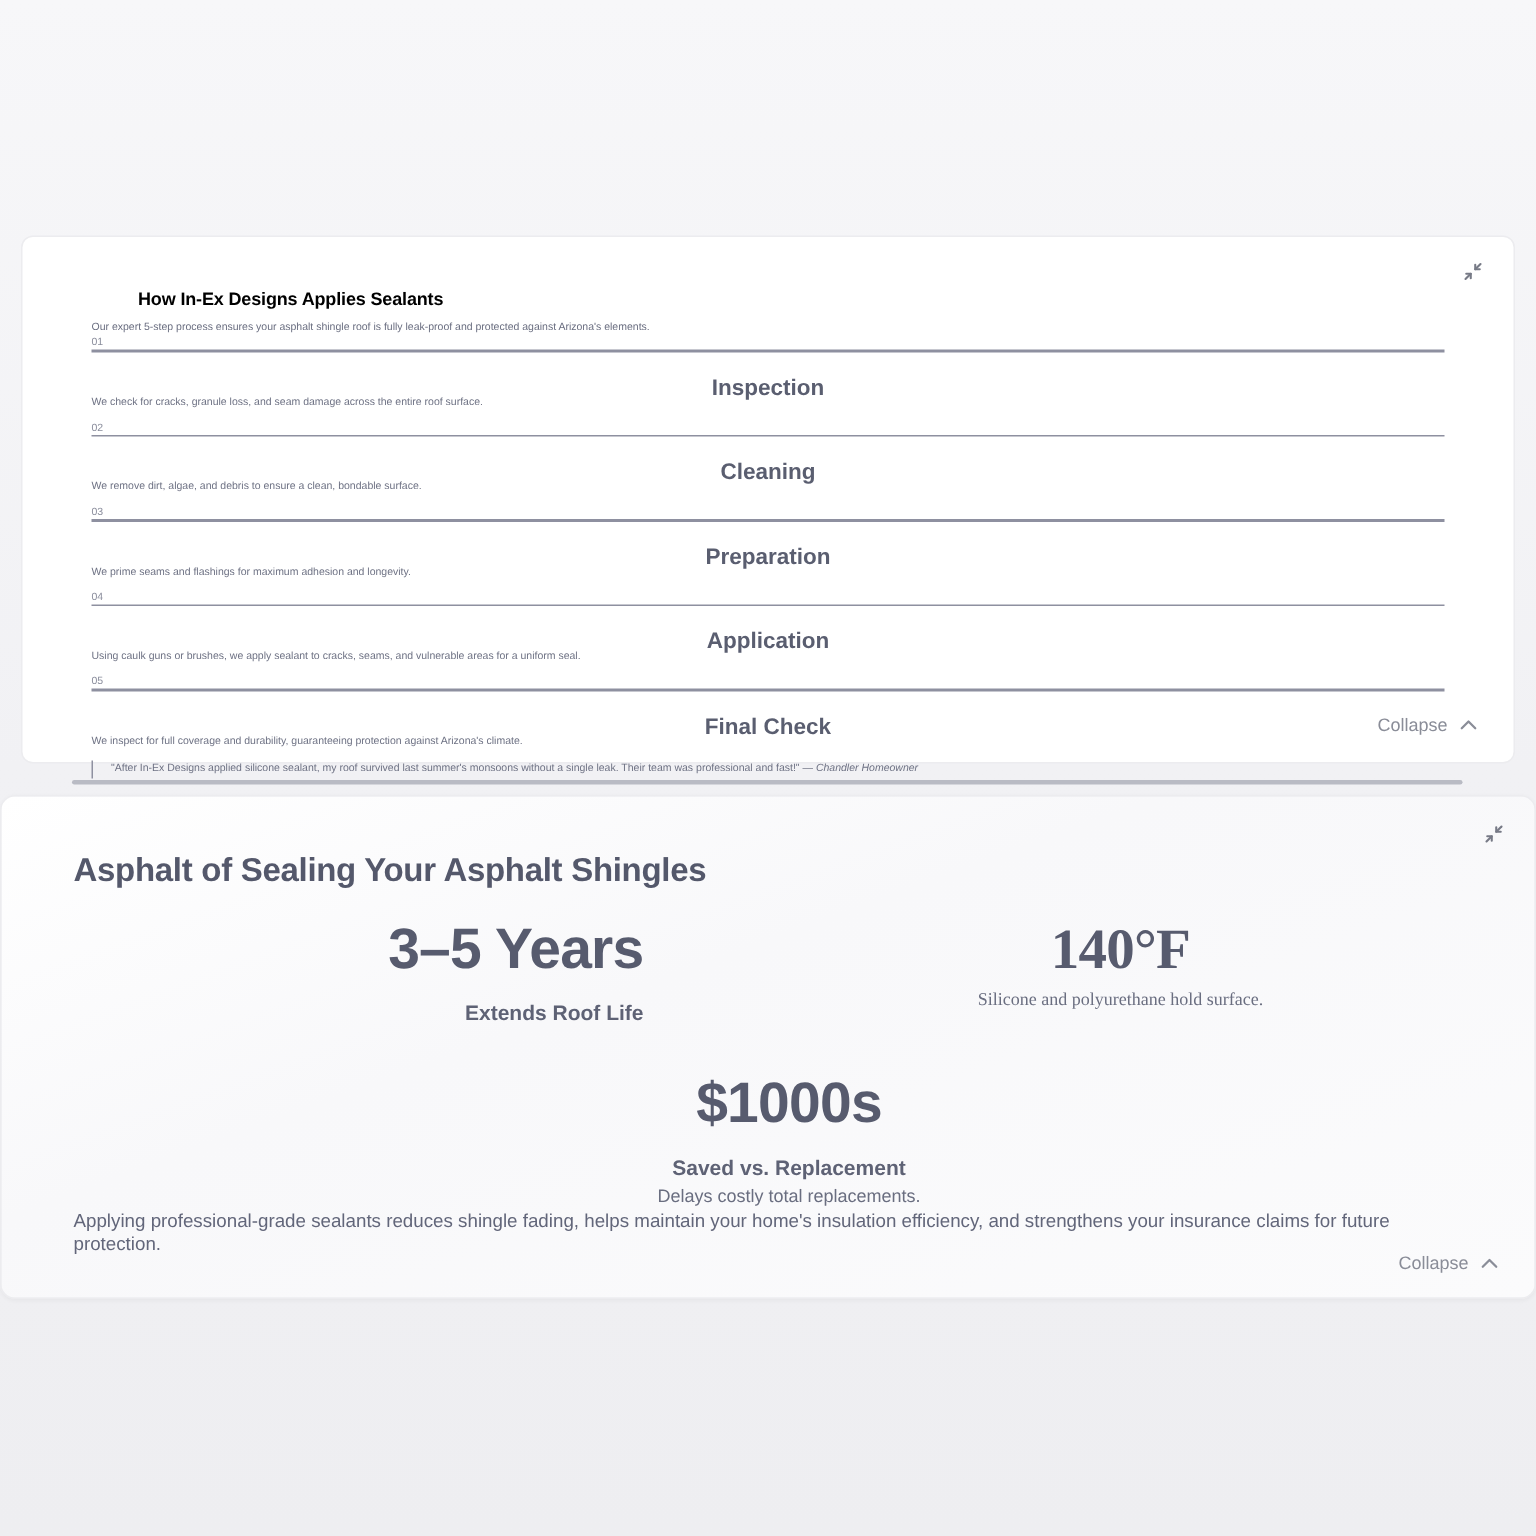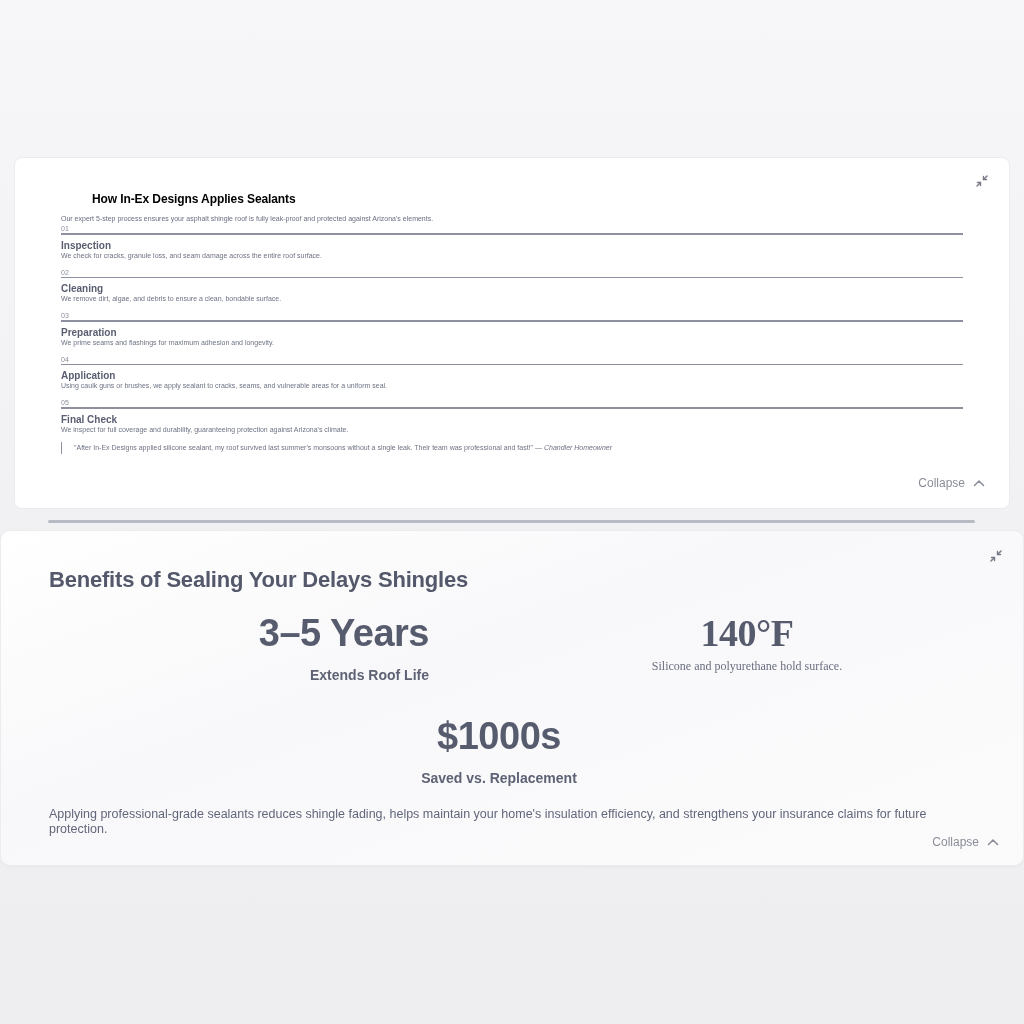--- a/index.html
+++ b/index.html
@@ -40,21 +40,21 @@
       font-size: 7px; color: #6a6e80; margin-top: 6px; line-height: 9px;
     }
     .step { position: relative; }
     .step .num {
       font-size: 7px; color: #8a8d9c; line-height: 9px; margin-top: 1px;
     }
     .step .divider {
       height: 1.5px; background: #8e90a0; margin-top: 0px;
     }
     .step .title {
-      font-size: 10px; font-weight: 700; color: #5a5e70; margin-top: 5px; line-height: 11px;
+      font-size: 15px; font-weight: 700; color: #5a5e70; margin-top: 18px; line-height: 11px; text-align: center;
     }
     .step .desc {
       font-size: 7px; color: #6e7284; line-height: 9px; margin-top: 0px;
     }
     .step + .step .num { margin-top: 8px; }
 
     .quote {
       margin-top: 8px;
       border-left: 1.5px solid #8e90a0;
       padding-left: 12px;
@@ -105,21 +105,21 @@
       font-size: 38px; font-weight: 700; color: #575b6e; letter-spacing: -0.5px; line-height: 44px;
     }
     .stat .label {
       font-size: 14px; font-weight: 700; color: #5e6275; margin-top: 12px; line-height: 16px;
     }
     .stat .sub {
       font-size: 12px; color: #6a6e80; margin-top: 4px; line-height: 14px;
     }
     .stat1 { left: 128px; top: 80px; width: 300px; text-align: right; }
     .stat2 { left: 596px; top: 80px; width: 300px; font-family: Liberation Serif, serif; }
-    .stat3 { left: 348px; top: 183px; width: 300px; }
+    .stat3 { left: 375px; top: 183px; width: 300px; }
     .card2 .para {
       position: absolute; left: 48px; top: 276px; width: 900px;
       font-size: 12.5px; color: #62667a; line-height: 15px;
     }
     .card2 .collapse { right: 24px; bottom: 16px; }
   </style>
 </head>
 <body>
 
 <section class="card1">
@@ -188,35 +188,36 @@
     <svg viewBox="0 0 14 14" width="14" height="14">
       <g fill="none" stroke="#777a86" stroke-width="1.4" stroke-linecap="round" stroke-linejoin="round">
         <path d="M8.5 2.5 V5.5 H11.5"></path>
         <path d="M8.5 5.5 L12 2"></path>
         <path d="M5.5 11.5 V8.5 H2.5"></path>
         <path d="M5.5 8.5 L2 12"></path>
       </g>
     </svg>
   </span>
 
-  <h2>Benefits of Sealing Your Delays Shingles</h2>
+  <h2>Asphalt of Sealing Your Asphalt Shingles</h2>
 
   <div class="stat stat1">
     <div class="value">3–5 Years</div>
     <div class="label">Extends Roof Life</div>
   </div>
 
   <div class="stat stat2">
     <div class="value">140°F</div>
     <div class="sub">Silicone and polyurethane hold surface.</div>
   </div>
 
   <div class="stat stat3">
     <div class="value">$1000s</div>
     <div class="label">Saved vs. Replacement</div>
+    <div class="sub">Delays costly total replacements.</div>
   </div>
 
   <p class="para">Applying professional-grade sealants reduces shingle fading, helps maintain your home's insulation efficiency, and strengthens your insurance claims for future protection.</p>
 
   <div class="collapse">
     <span>Collapse</span>
     <svg viewBox="0 0 12 8">
       <path d="M1.5 6.5 L6 2 L10.5 6.5" fill="none" stroke="#8a8d98" stroke-width="1.5" stroke-linecap="round" stroke-linejoin="round"></path>
     </svg>
   </div>

